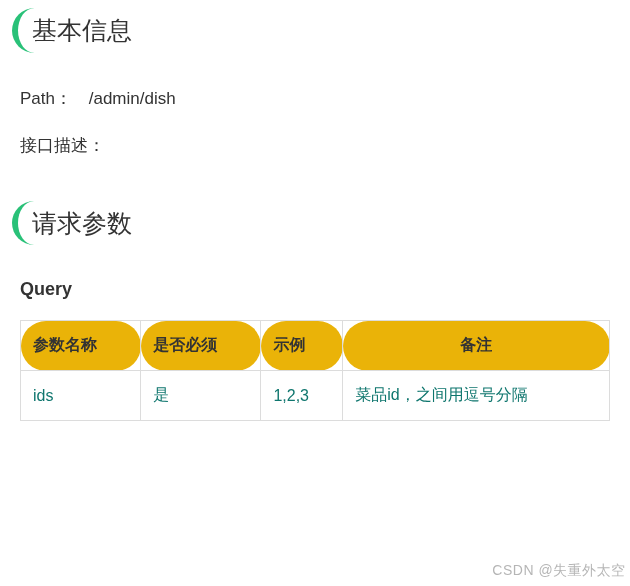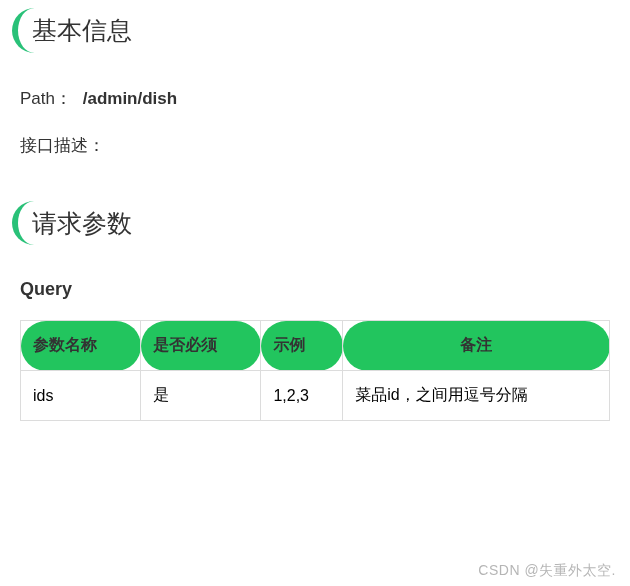--- a/index.html
+++ b/index.html
@@ -29,50 +29,50 @@
     padding-left: 8px;
     margin-bottom: 44px;
   }
   .info-line {
     font-size: 17px;
     margin: 0 0 24px 0;
     color: #333;
   }
   .info-line:last-child { margin-bottom: 16px; }
   .info-line .label { font-weight: 400; }
-  .info-line .value { font-weight: 700; margin-left: 6px; }
+  .info-line .value { font-weight: 400; margin-left: 12px; }
   .subheading {
     font-size: 18px;
     font-weight: 700;
     color: #333;
     padding-left: 8px;
     margin: 28px 0 20px 0;
   }
   table.params {
     border-collapse: collapse;
     width: calc(100% - 16px);
     margin-left: 8px;
     font-size: 16px;
   }
   table.params th, table.params td {
     border: 1px solid #dcdcdc;
     padding: 14px 12px;
     text-align: left;
     vertical-align: middle;
   }
   table.params th {
-    background: #22c55e;
+    background: #eab308;
     font-weight: 700;
     color: #333;
   }
   table.params th.center, table.params td.center { text-align: center; }
-  table.params td { color: #000000; }
+  table.params td { color: #0f766e; }
   .watermark {
     position: absolute;
-    right: 14px;
+    right: 0;
     bottom: 6px;
     font-size: 14px;
     color: rgba(120,120,120,0.55);
     pointer-events: none;
     letter-spacing: 0.5px;
   }
 </style>
 </head>
 <body>
 

